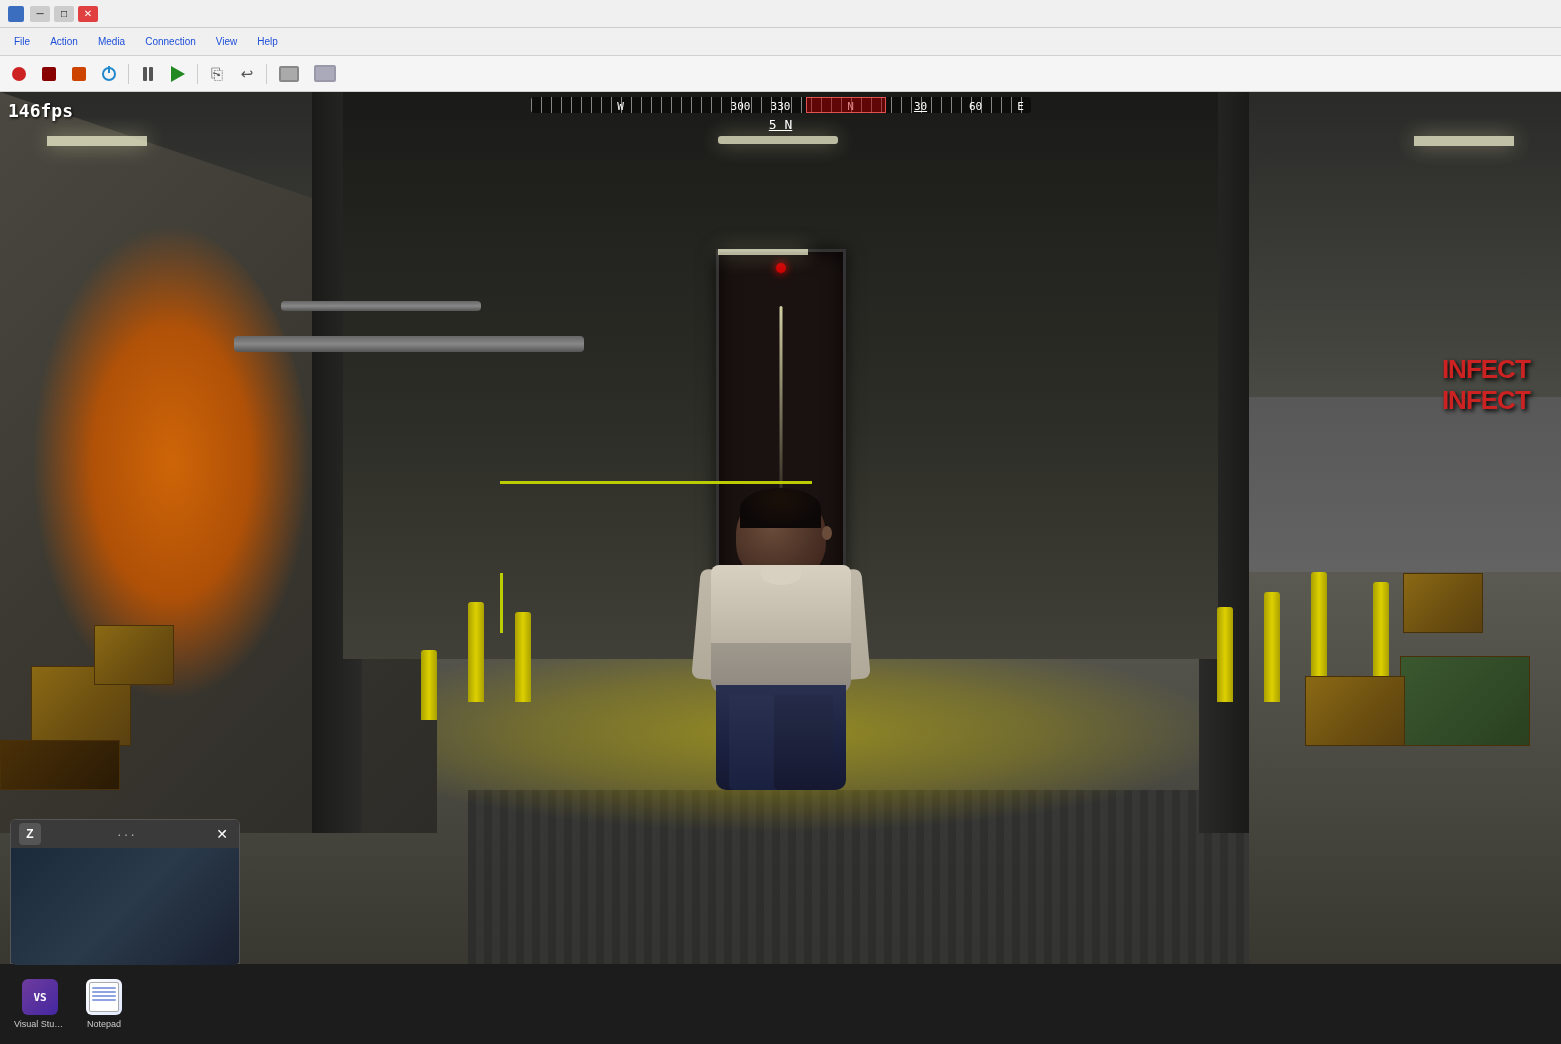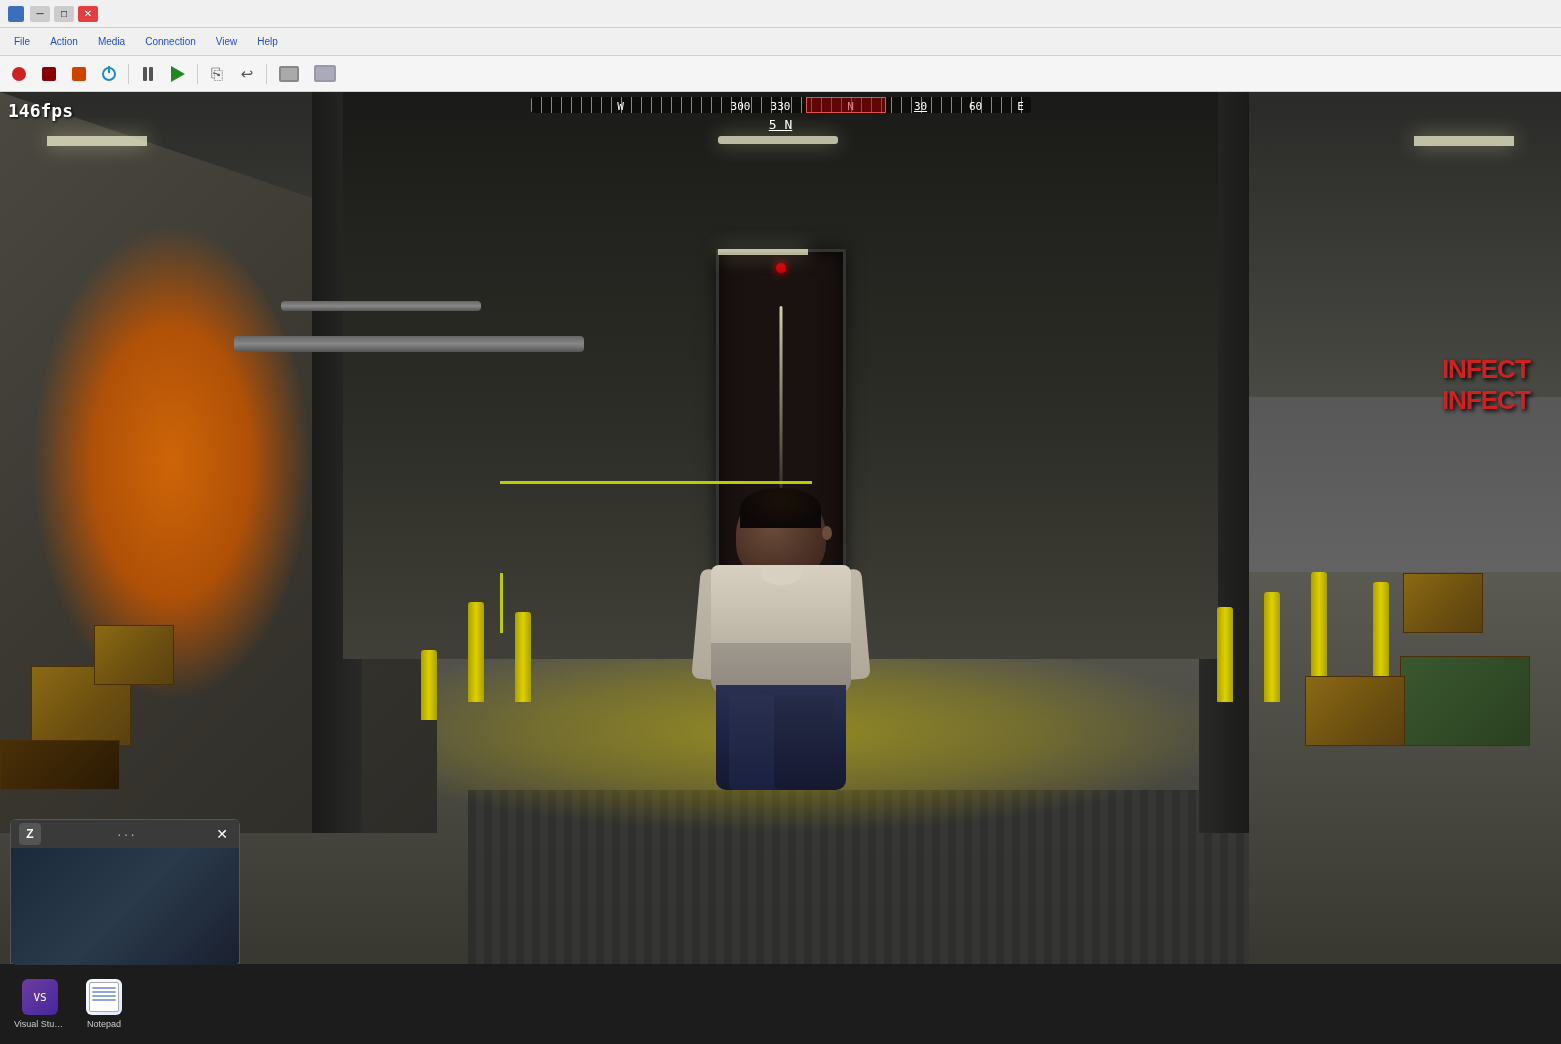--- a/index.html
+++ b/index.html
@@ -679,21 +679,21 @@
     <button class="task-thumb-close">✕</button>
   </div>
   <div class="task-thumb-preview" style="background:linear-gradient(135deg,#1a2a3a 0%,#2a3a4a 50%,#1a2030 100%);height:117px;border-radius:0 0 5px 5px;">
   </div>
 </div>
 
 <div id="taskbar">
 
   <div class="taskbar-item">
     <div class="taskbar-icon vs-icon">
-      <span style="font-size:11px;font-weight:normal;color:#fff;font-family:monospace;">VS</span>
+      <span style="font-size:11px;font-weight:bold;color:#fff;font-family:monospace;">VS</span>
     </div>
     <span class="taskbar-label">Visual Studio 20...</span>
   </div>
 
   <div class="taskbar-item">
     <div class="taskbar-icon notepad-icon">
       <div class="notepad-inner">
         <div class="notepad-lines">
           <div class="notepad-line"></div>
           <div class="notepad-line"></div>

